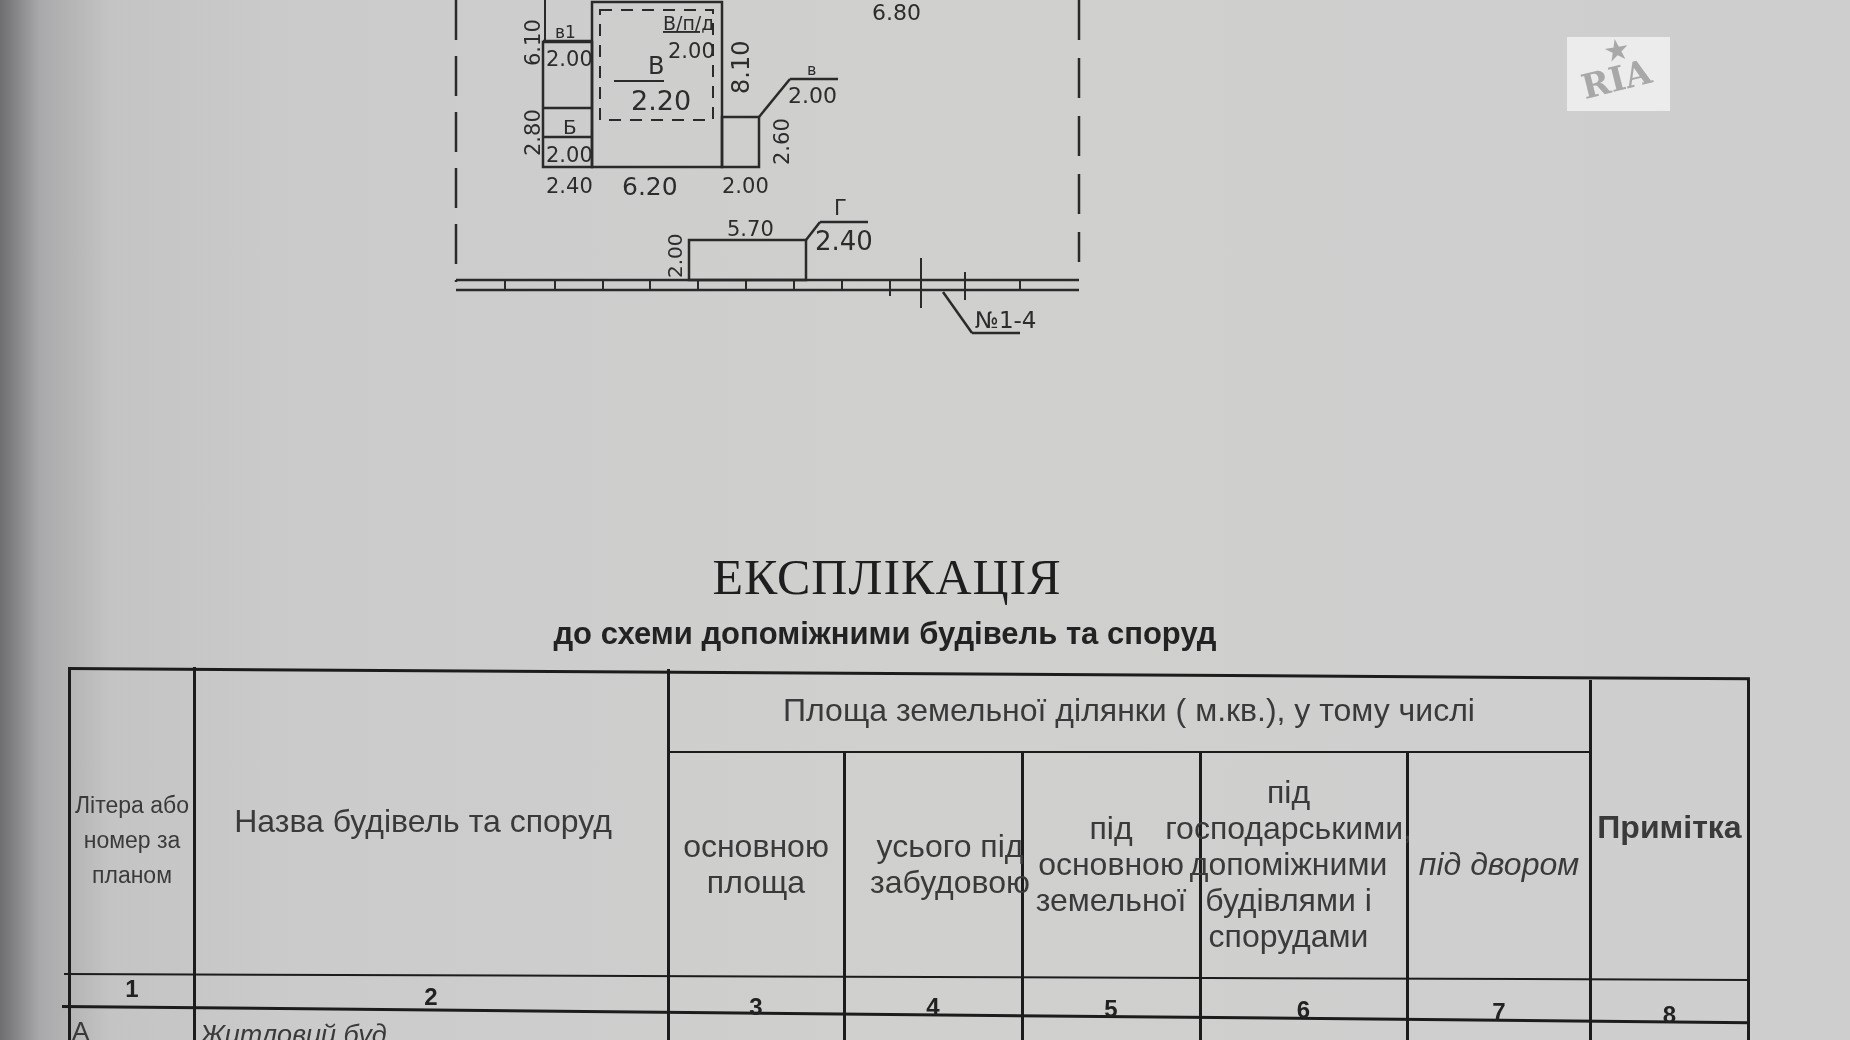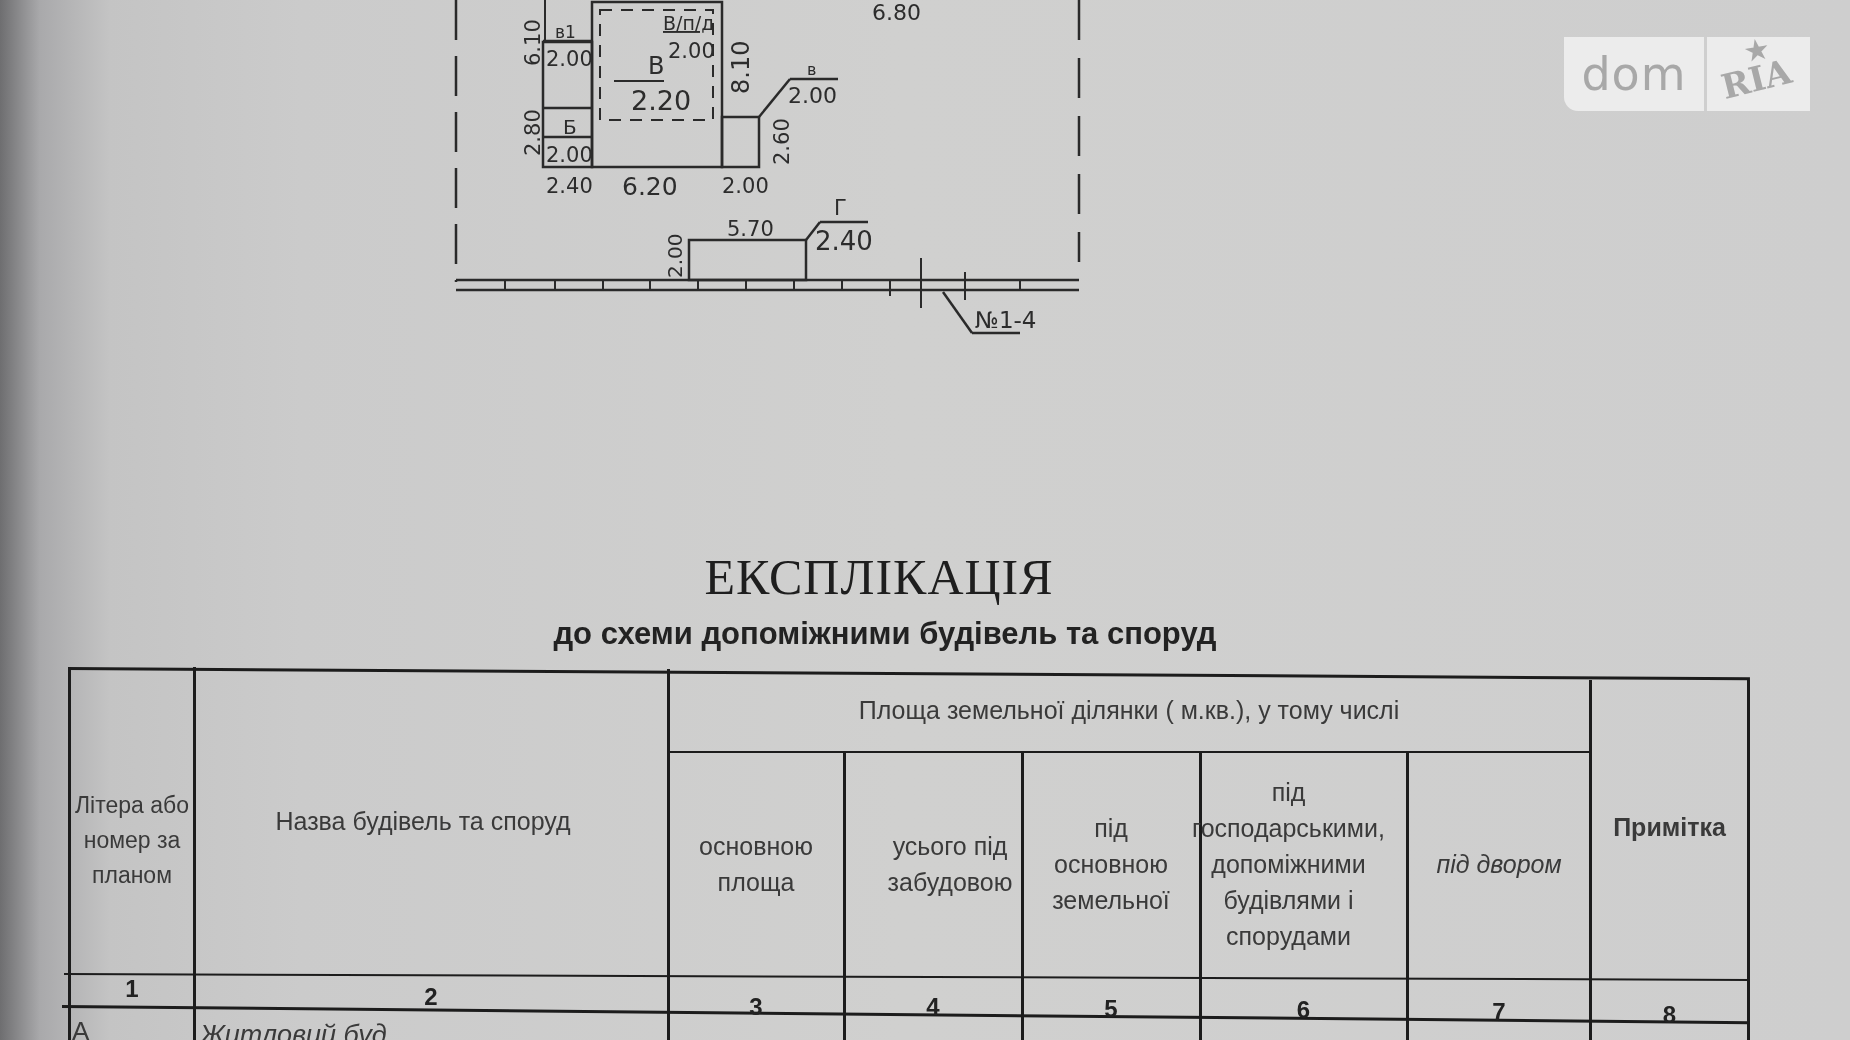--- a/index.html
+++ b/index.html
@@ -20,31 +20,31 @@
     display:flex; align-items:center; justify-content:center; letter-spacing:1px;
   }
   .logo .sep { width:3px; background:#cfcfcf; }
   .logo .ria {
     width:103px; height:74px; background:#ececec; position:relative;
     color:#a8a8a8; font-family:"DejaVu Serif", serif; font-weight:bold; font-size:34px;
   }
   .logo .ria span.txt { position:absolute; left:14px; top:22px; transform:rotate(-14deg); display:block; }
   .logo .ria span.star { position:absolute; left:38px; top:-2px; font-size:26px; transform:rotate(-10deg); }
   .title {
-    position:absolute; left:4px; width:1750px; top:548px; text-align:center;
+    position:absolute; left:12px; width:1750px; top:548px; text-align:center;
     font-family:"Liberation Serif", serif; font-size:50px; color:#1e1e1e; letter-spacing:1px;
   }
   .subtitle {
     position:absolute; left:0; width:1770px; top:616px; text-align:center;
     font-size:31px; font-weight:bold; color:#222;
   }
   .tbl { position:absolute; left:0; top:0; }
   .cell {
     position:absolute; display:flex; align-items:center; justify-content:center;
-    text-align:center; color:#3a3a3a; font-size:25px; line-height:36px;
+    text-align:center; color:#3a3a3a; font-size:32px; line-height:36px;
   }
   .num { font-size:24px; font-weight:bold; color:#222; }
   .hl { position:absolute; background:#1c1c1c; height:3px; }
   .vl { position:absolute; background:#1c1c1c; width:3px; }
 </style>
 </head>
 <body>
 
 <svg class="plan" width="1850" height="360" viewBox="0 0 1850 360">
   <g stroke="#2a2a2a" fill="none" stroke-width="2.5">
@@ -113,21 +113,20 @@
     <text x="975" y="328" font-size="23">№1-4</text>
     <text transform="translate(540,66) rotate(-90)" font-size="21">6.10</text>
     <text transform="translate(540,156) rotate(-90)" font-size="21">2.80</text>
     <text transform="translate(749,94) rotate(-90)" font-size="24">8.10</text>
     <text transform="translate(789,165) rotate(-90)" font-size="21">2.60</text>
     <text transform="translate(682,278) rotate(-90)" font-size="20">2.00</text>
   </g>
 </svg>
 
 <div class="logo">
-  <div class="dom">dom</div>
   <div class="sep"></div>
   <div class="ria">
     <span class="star">★</span>
     <span class="txt">RIA</span>
   </div>
 </div>
 
 <div class="title">ЕКСПЛІКАЦІЯ</div>
 <div class="subtitle">до схеми допоміжними будівель та споруд</div>
 

